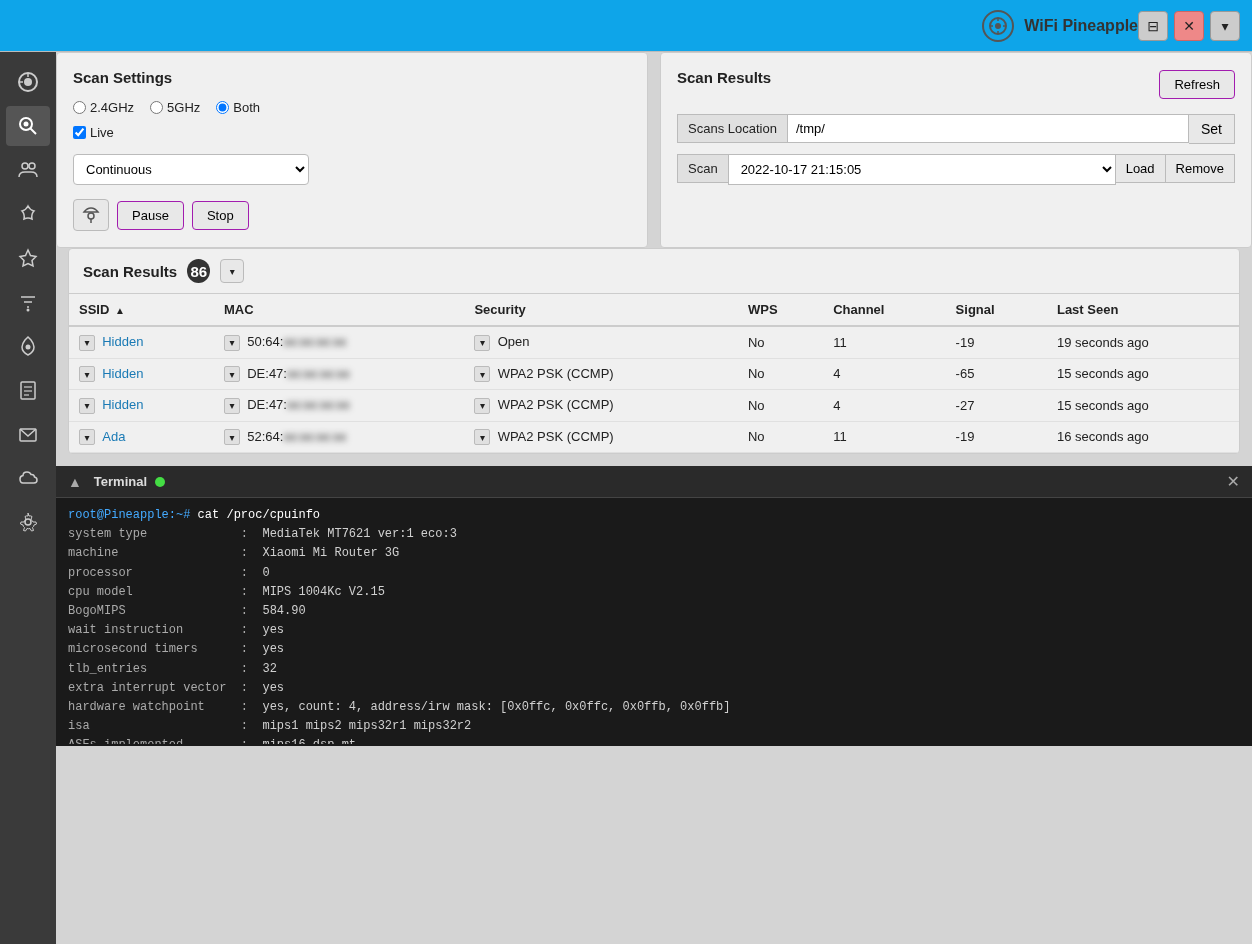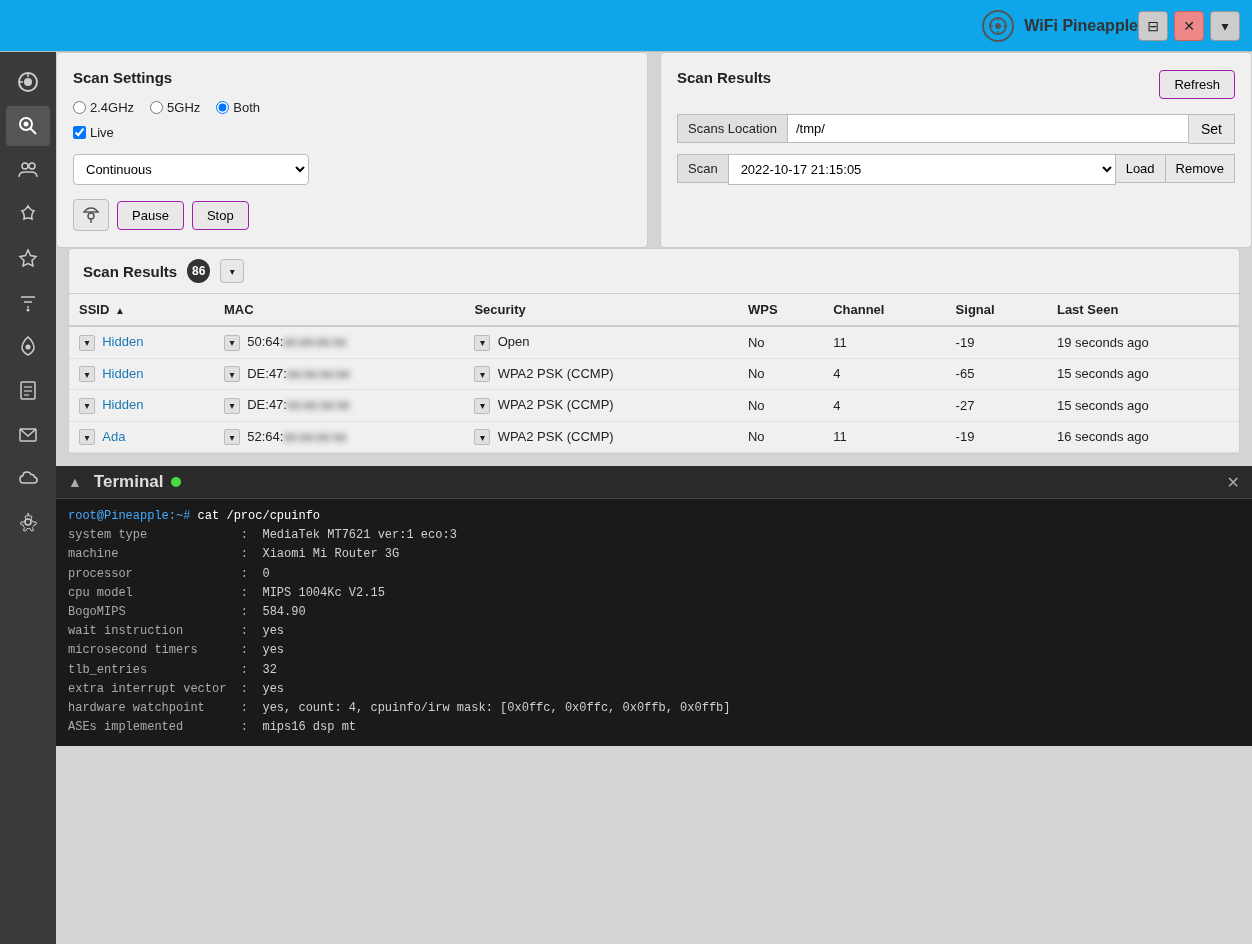--- a/index.html
+++ b/index.html
@@ -223,21 +223,21 @@
       font-size: 15px;
       font-weight: bold;
     }
 
     .badge {
       background: #333;
       color: white;
       border-radius: 50%;
       width: 23px; height: 24px;
       display: flex; align-items: center; justify-content: center;
-      font-size: 12px;
+      font-size: 15px;
       font-weight: bold;
     }
 
     .dropdown-arrow-btn {
       width: 24px; height: 24px;
       background: #e8e8e8;
       border: 1px solid #bbb;
       border-radius: 4px;
       cursor: pointer;
       display: flex; align-items: center; justify-content: center;
@@ -300,21 +300,21 @@
     }
 
     .terminal-title-row {
       display: flex;
       align-items: center;
       gap: 8px;
     }
 
     .terminal-title {
       color: #ddd;
-      font-size: 17px;
+      font-size: 13px;
       font-weight: bold;
     }
 
     .terminal-dot {
       width: 10px; height: 10px;
       background: #44dd44;
       border-radius: 50%;
     }
 
     .terminal-close {
@@ -629,18 +629,19 @@
       <div><span class="term-prompt">root@Pineapple:~#</span><span class="term-cmd"> cat /proc/cpuinfo</span></div>
           <div><span class="term-key">system&nbsp;type&nbsp;&nbsp;&nbsp;&nbsp;&nbsp;&nbsp;&nbsp;&nbsp;&nbsp;&nbsp;&nbsp;&nbsp;&nbsp;</span><span class="term-key">:&nbsp;</span><span class="term-val"> MediaTek MT7621 ver:1 eco:3</span></div>
           <div><span class="term-key">machine&nbsp;&nbsp;&nbsp;&nbsp;&nbsp;&nbsp;&nbsp;&nbsp;&nbsp;&nbsp;&nbsp;&nbsp;&nbsp;&nbsp;&nbsp;&nbsp;&nbsp;</span><span class="term-key">:&nbsp;</span><span class="term-val"> Xiaomi Mi Router 3G</span></div>
           <div><span class="term-key">processor&nbsp;&nbsp;&nbsp;&nbsp;&nbsp;&nbsp;&nbsp;&nbsp;&nbsp;&nbsp;&nbsp;&nbsp;&nbsp;&nbsp;&nbsp;</span><span class="term-key">:&nbsp;</span><span class="term-val"> 0</span></div>
           <div><span class="term-key">cpu&nbsp;model&nbsp;&nbsp;&nbsp;&nbsp;&nbsp;&nbsp;&nbsp;&nbsp;&nbsp;&nbsp;&nbsp;&nbsp;&nbsp;&nbsp;&nbsp;</span><span class="term-key">:&nbsp;</span><span class="term-val"> MIPS 1004Kc V2.15</span></div>
           <div><span class="term-key">BogoMIPS&nbsp;&nbsp;&nbsp;&nbsp;&nbsp;&nbsp;&nbsp;&nbsp;&nbsp;&nbsp;&nbsp;&nbsp;&nbsp;&nbsp;&nbsp;&nbsp;</span><span class="term-key">:&nbsp;</span><span class="term-val"> 584.90</span></div>
           <div><span class="term-key">wait&nbsp;instruction&nbsp;&nbsp;&nbsp;&nbsp;&nbsp;&nbsp;&nbsp;&nbsp;</span><span class="term-key">:&nbsp;</span><span class="term-val"> yes</span></div>
           <div><span class="term-key">microsecond&nbsp;timers&nbsp;&nbsp;&nbsp;&nbsp;&nbsp;&nbsp;</span><span class="term-key">:&nbsp;</span><span class="term-val"> yes</span></div>
           <div><span class="term-key">tlb_entries&nbsp;&nbsp;&nbsp;&nbsp;&nbsp;&nbsp;&nbsp;&nbsp;&nbsp;&nbsp;&nbsp;&nbsp;&nbsp;</span><span class="term-key">:&nbsp;</span><span class="term-val"> 32</span></div>
           <div><span class="term-key">extra&nbsp;interrupt&nbsp;vector&nbsp;&nbsp;</span><span class="term-key">:&nbsp;</span><span class="term-val"> yes</span></div>
-          <div><span class="term-key">hardware&nbsp;watchpoint&nbsp;&nbsp;&nbsp;&nbsp;&nbsp;</span><span class="term-key">:&nbsp;</span><span class="term-val"> yes, count: 4, cpuinfo/irw mask: [0x0ffc, 0x0ffc, 0x0ffb, 0x0ffb]</span></div>
+          <div><span class="term-key">hardware&nbsp;watchpoint&nbsp;&nbsp;&nbsp;&nbsp;&nbsp;</span><span class="term-key">:&nbsp;</span><span class="term-val"> yes, count: 4, address/irw mask: [0x0ffc, 0x0ffc, 0x0ffb, 0x0ffb]</span></div>
+          <div><span class="term-key">isa&nbsp;&nbsp;&nbsp;&nbsp;&nbsp;&nbsp;&nbsp;&nbsp;&nbsp;&nbsp;&nbsp;&nbsp;&nbsp;&nbsp;&nbsp;&nbsp;&nbsp;&nbsp;&nbsp;&nbsp;&nbsp;</span><span class="term-key">:&nbsp;</span><span class="term-val"> mips1 mips2 mips32r1 mips32r2</span></div>
           <div><span class="term-key">ASEs&nbsp;implemented&nbsp;&nbsp;&nbsp;&nbsp;&nbsp;&nbsp;&nbsp;&nbsp;</span><span class="term-key">:&nbsp;</span><span class="term-val"> mips16 dsp mt</span></div>
         </div>
     </div>
   </div>
 </div>
 
 </body></html>

